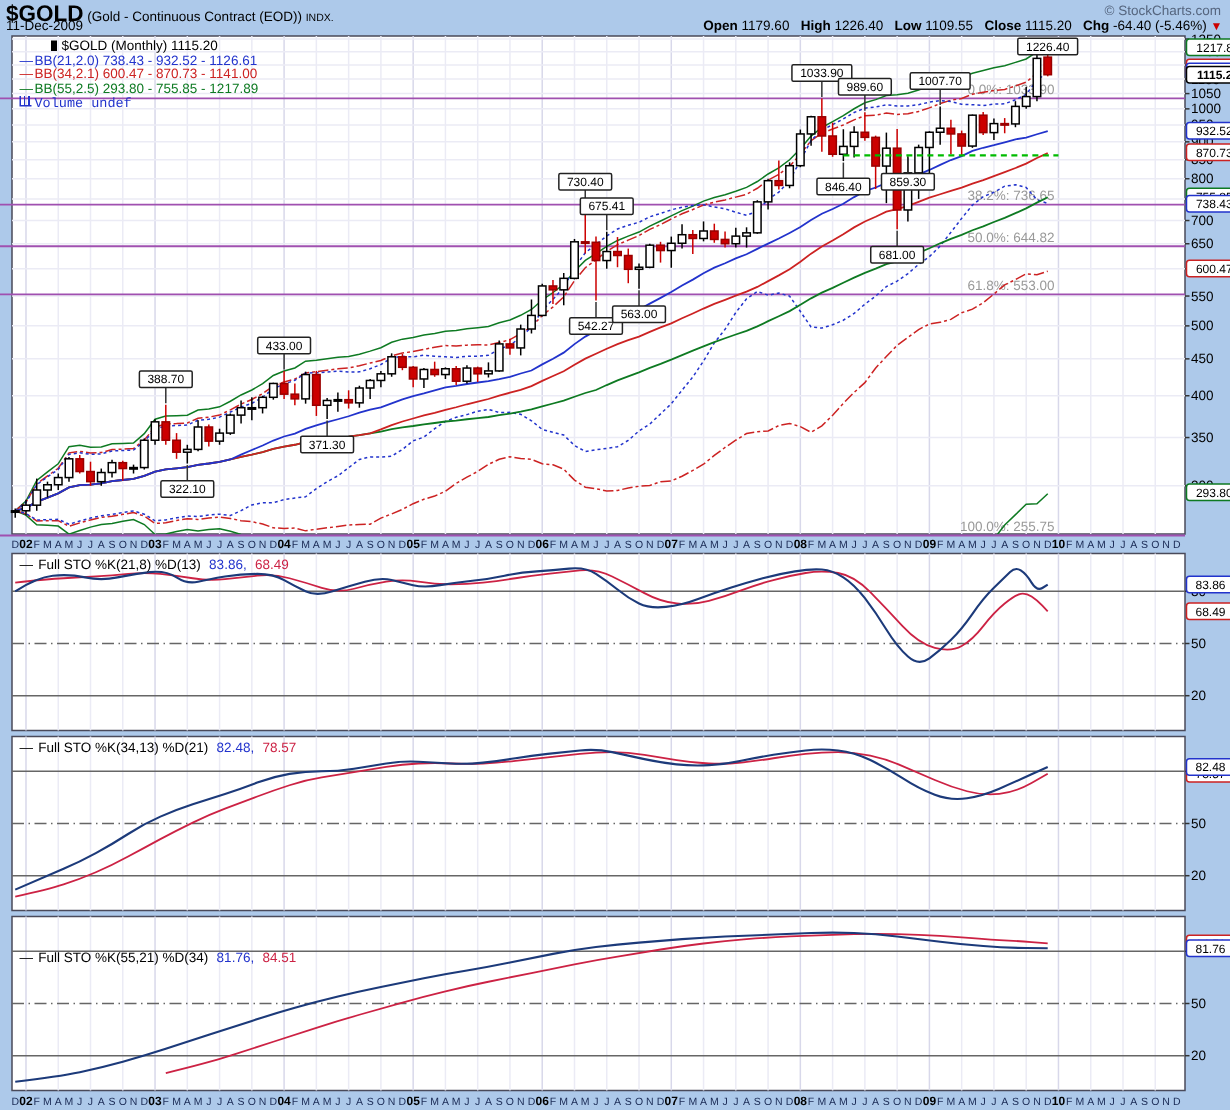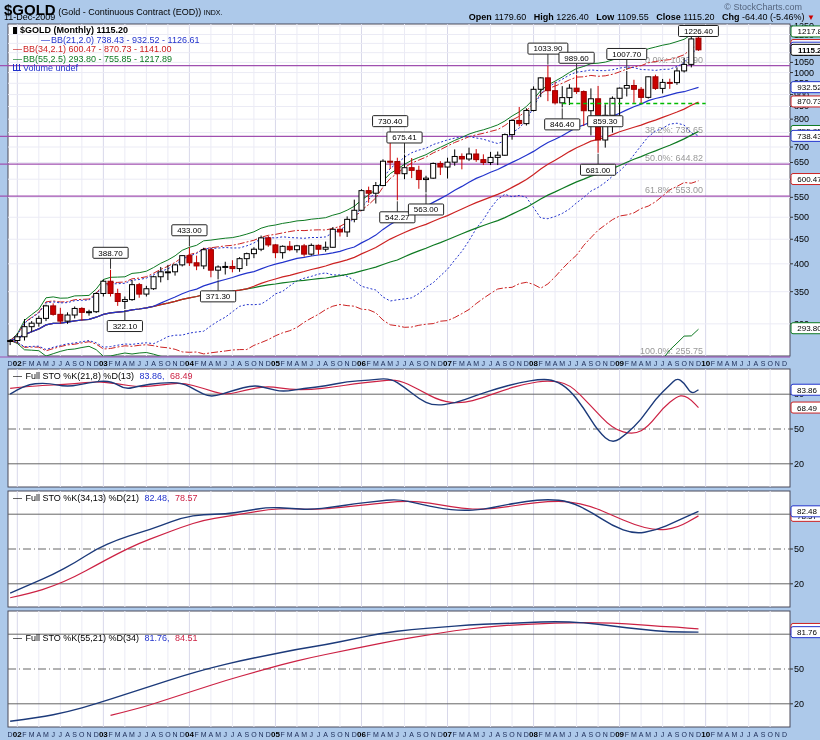--- a/index.html
+++ b/index.html
@@ -3,31 +3,31 @@
 <meta charset="utf-8">
 <style>
   html,body{margin:0;padding:0;}
   body{width:820px;height:740px;background:#ADC9EA;font-family:"Liberation Sans",sans-serif;position:relative;overflow:hidden;}
   #cv{position:absolute;left:0;top:0;}
   #cv text{font-family:"Liberation Sans",sans-serif;}
   .abs{position:absolute;white-space:nowrap;}
   .hdr1{left:4px;top:1px;font-size:9px;color:#000;}
   .hdr1 .sym{font-weight:bold;font-size:15px;}
   .hdr1 .exch{font-size:7px;}
-  .copyright{right:18px;top:2px;font-size:9px;color:#55657E;}
+  .copyright{right:6px;top:2px;font-size:9px;color:#55657E;}
   .date{left:4px;top:12px;font-size:9px;color:#000;}
   .quote{right:5px;top:12px;font-size:9px;color:#000;text-align:right;}
   .quote b{margin-left:5px;}
   .quote .arrow{color:#CC0000;font-size:8px;cursor:pointer;}
   .legend{left:13px;top:26px;font-size:9px;line-height:9.6px;}
-  .legend .r0{color:#000;font-weight:bold;}
-  .legend .r1{color:#2233CC;margin-left:28px;}
+  .legend .r0{color:#000;font-weight:normal;margin-left:21px;}
+  .legend .r1{color:#2233CC;}
   .legend .r2{color:#CC2222;}
   .legend .r3{color:#0E7A22;}
-  .legend .r4{color:#2233CC;}
+  .legend .r4{color:#2233CC;font-family:Liberation Mono, monospace;}
   .cicon{display:inline-block;width:4px;height:7px;background:#000;margin-right:3px;vertical-align:-1px;}
   .vicon{display:inline-block;width:8px;height:6px;margin-right:2px;
          background:repeating-linear-gradient(90deg,#2233CC 0,#2233CC 1px,transparent 1px,transparent 3px);
          border-bottom:1px solid #2233CC;}
   .swatch{margin-right:1px;}
   .plabel{left:13px;font-size:9px;color:#000;}
   .plabel .kv{color:#2233CC;margin-left:3px;}
   .plabel .dv{color:#CC2244;margin-left:3px;}
   .p2{top:371px;} .p3{top:493px;} .p4{top:633px;}
 </style>

